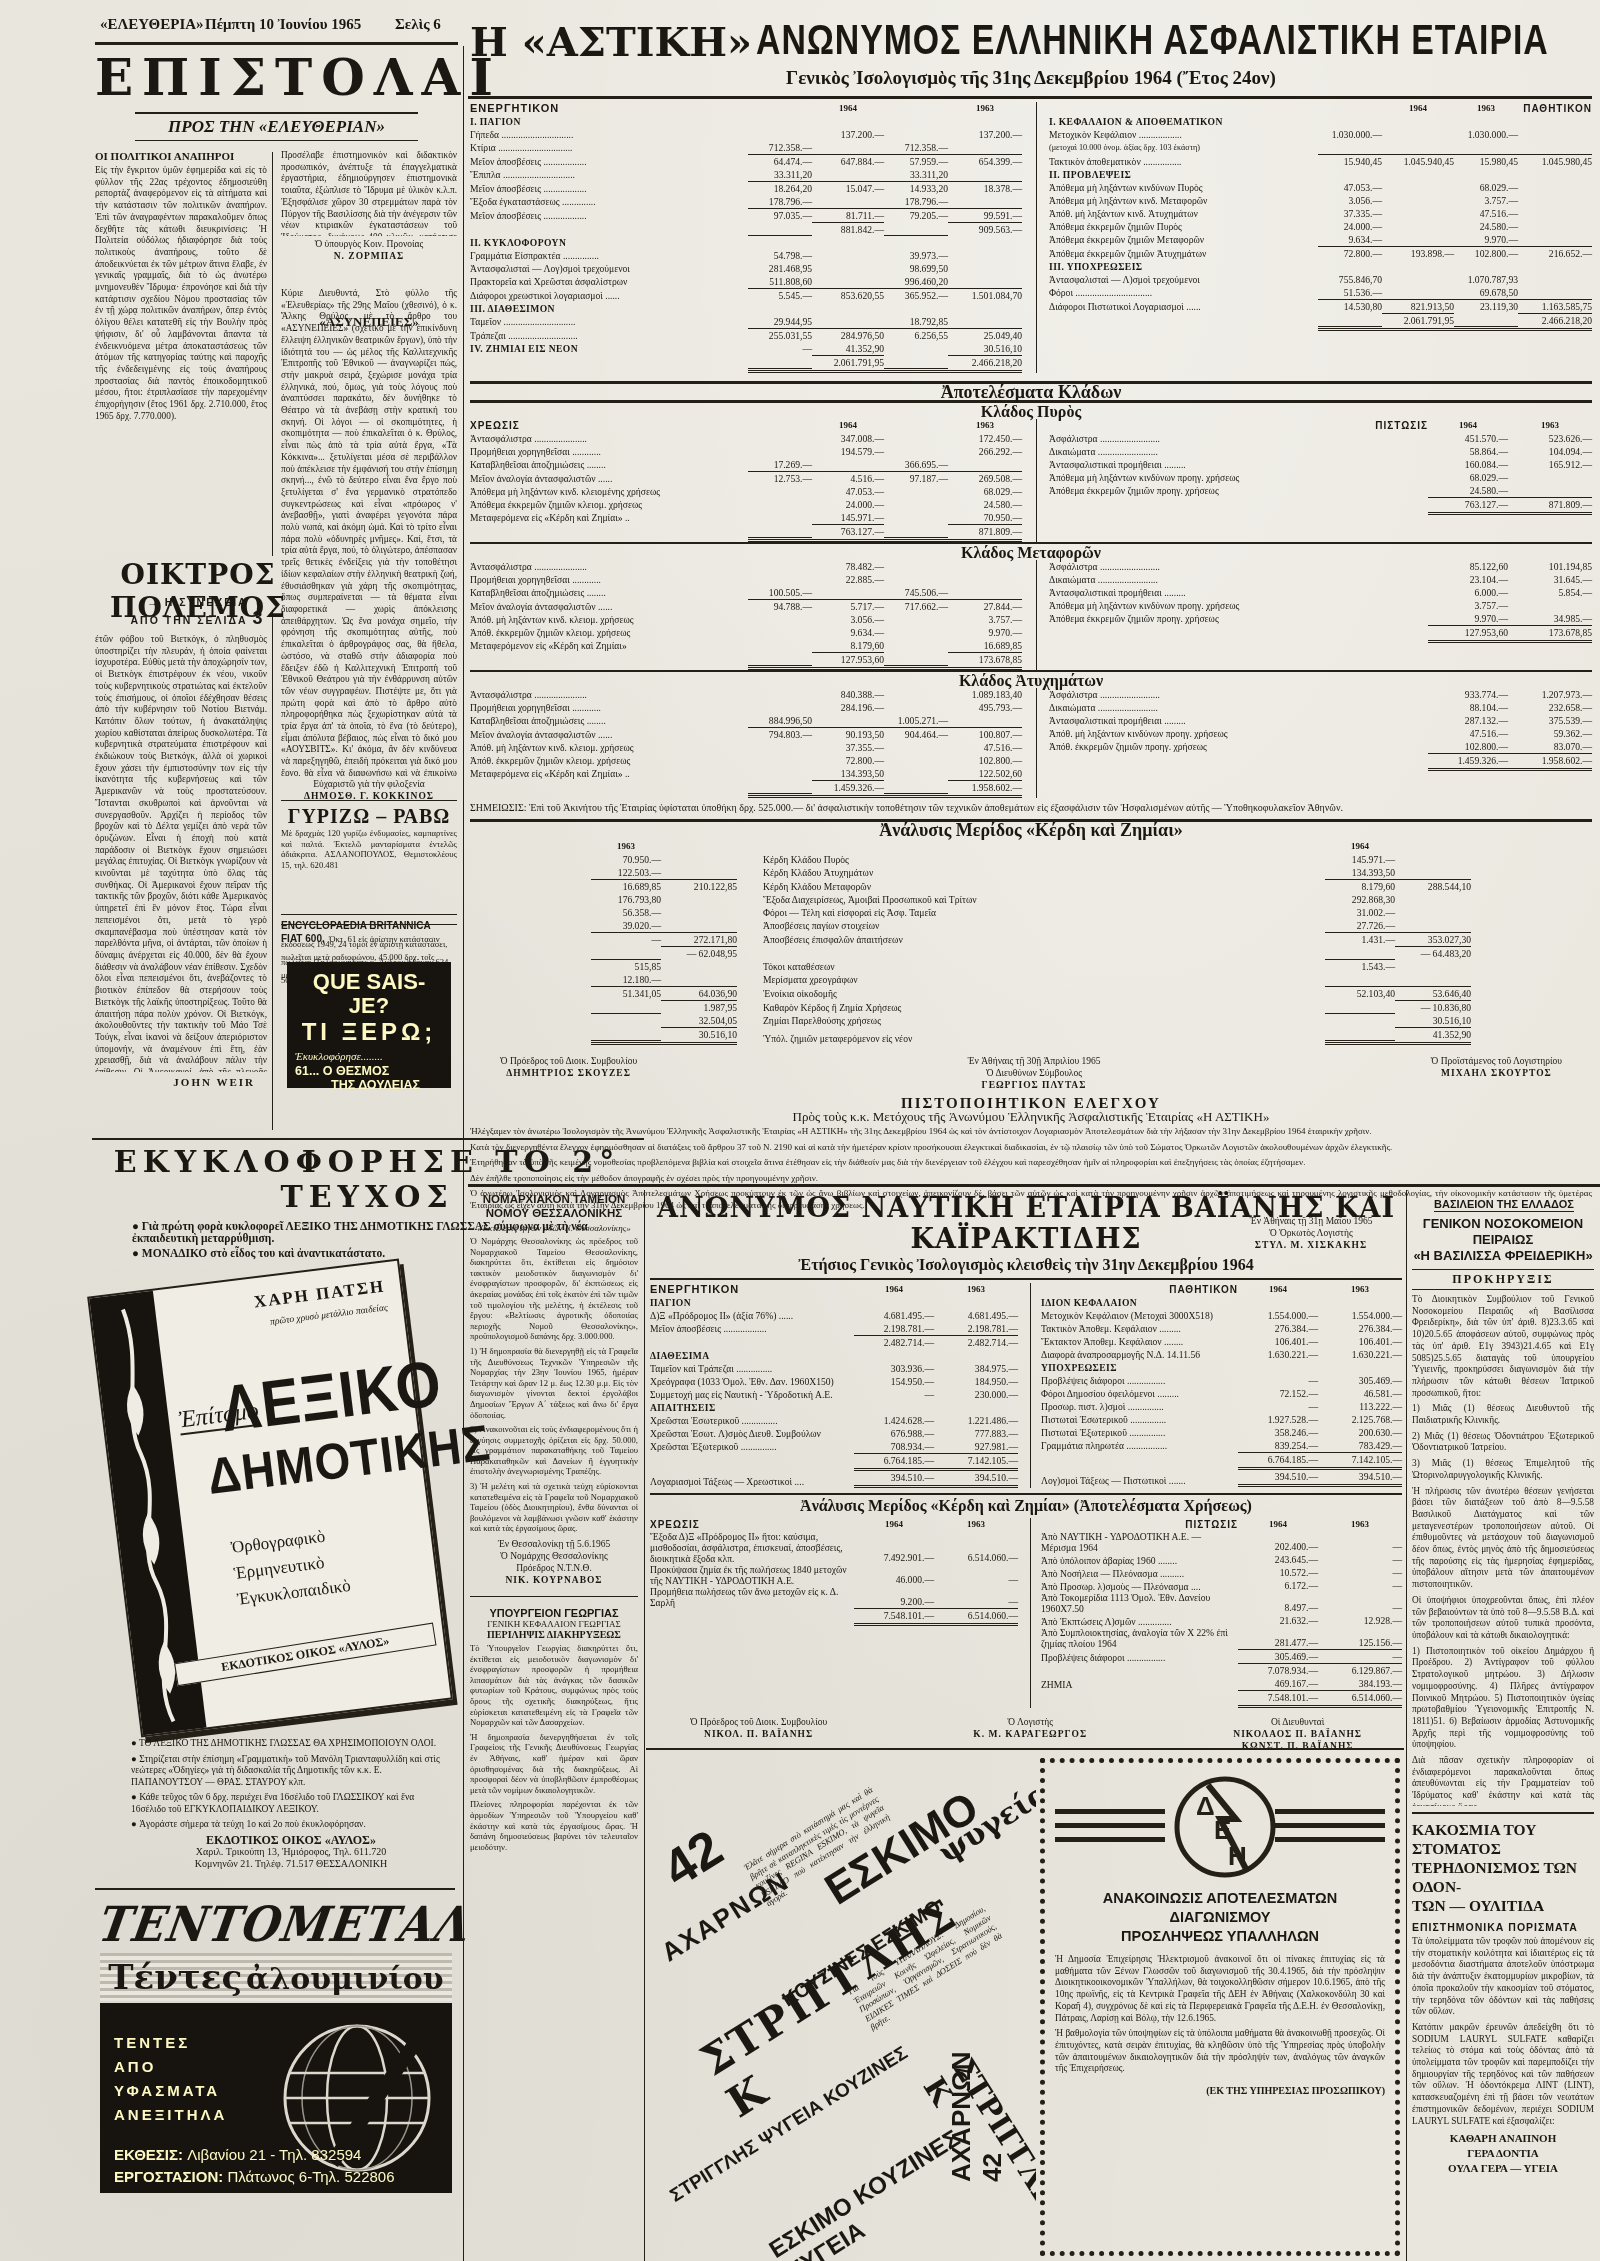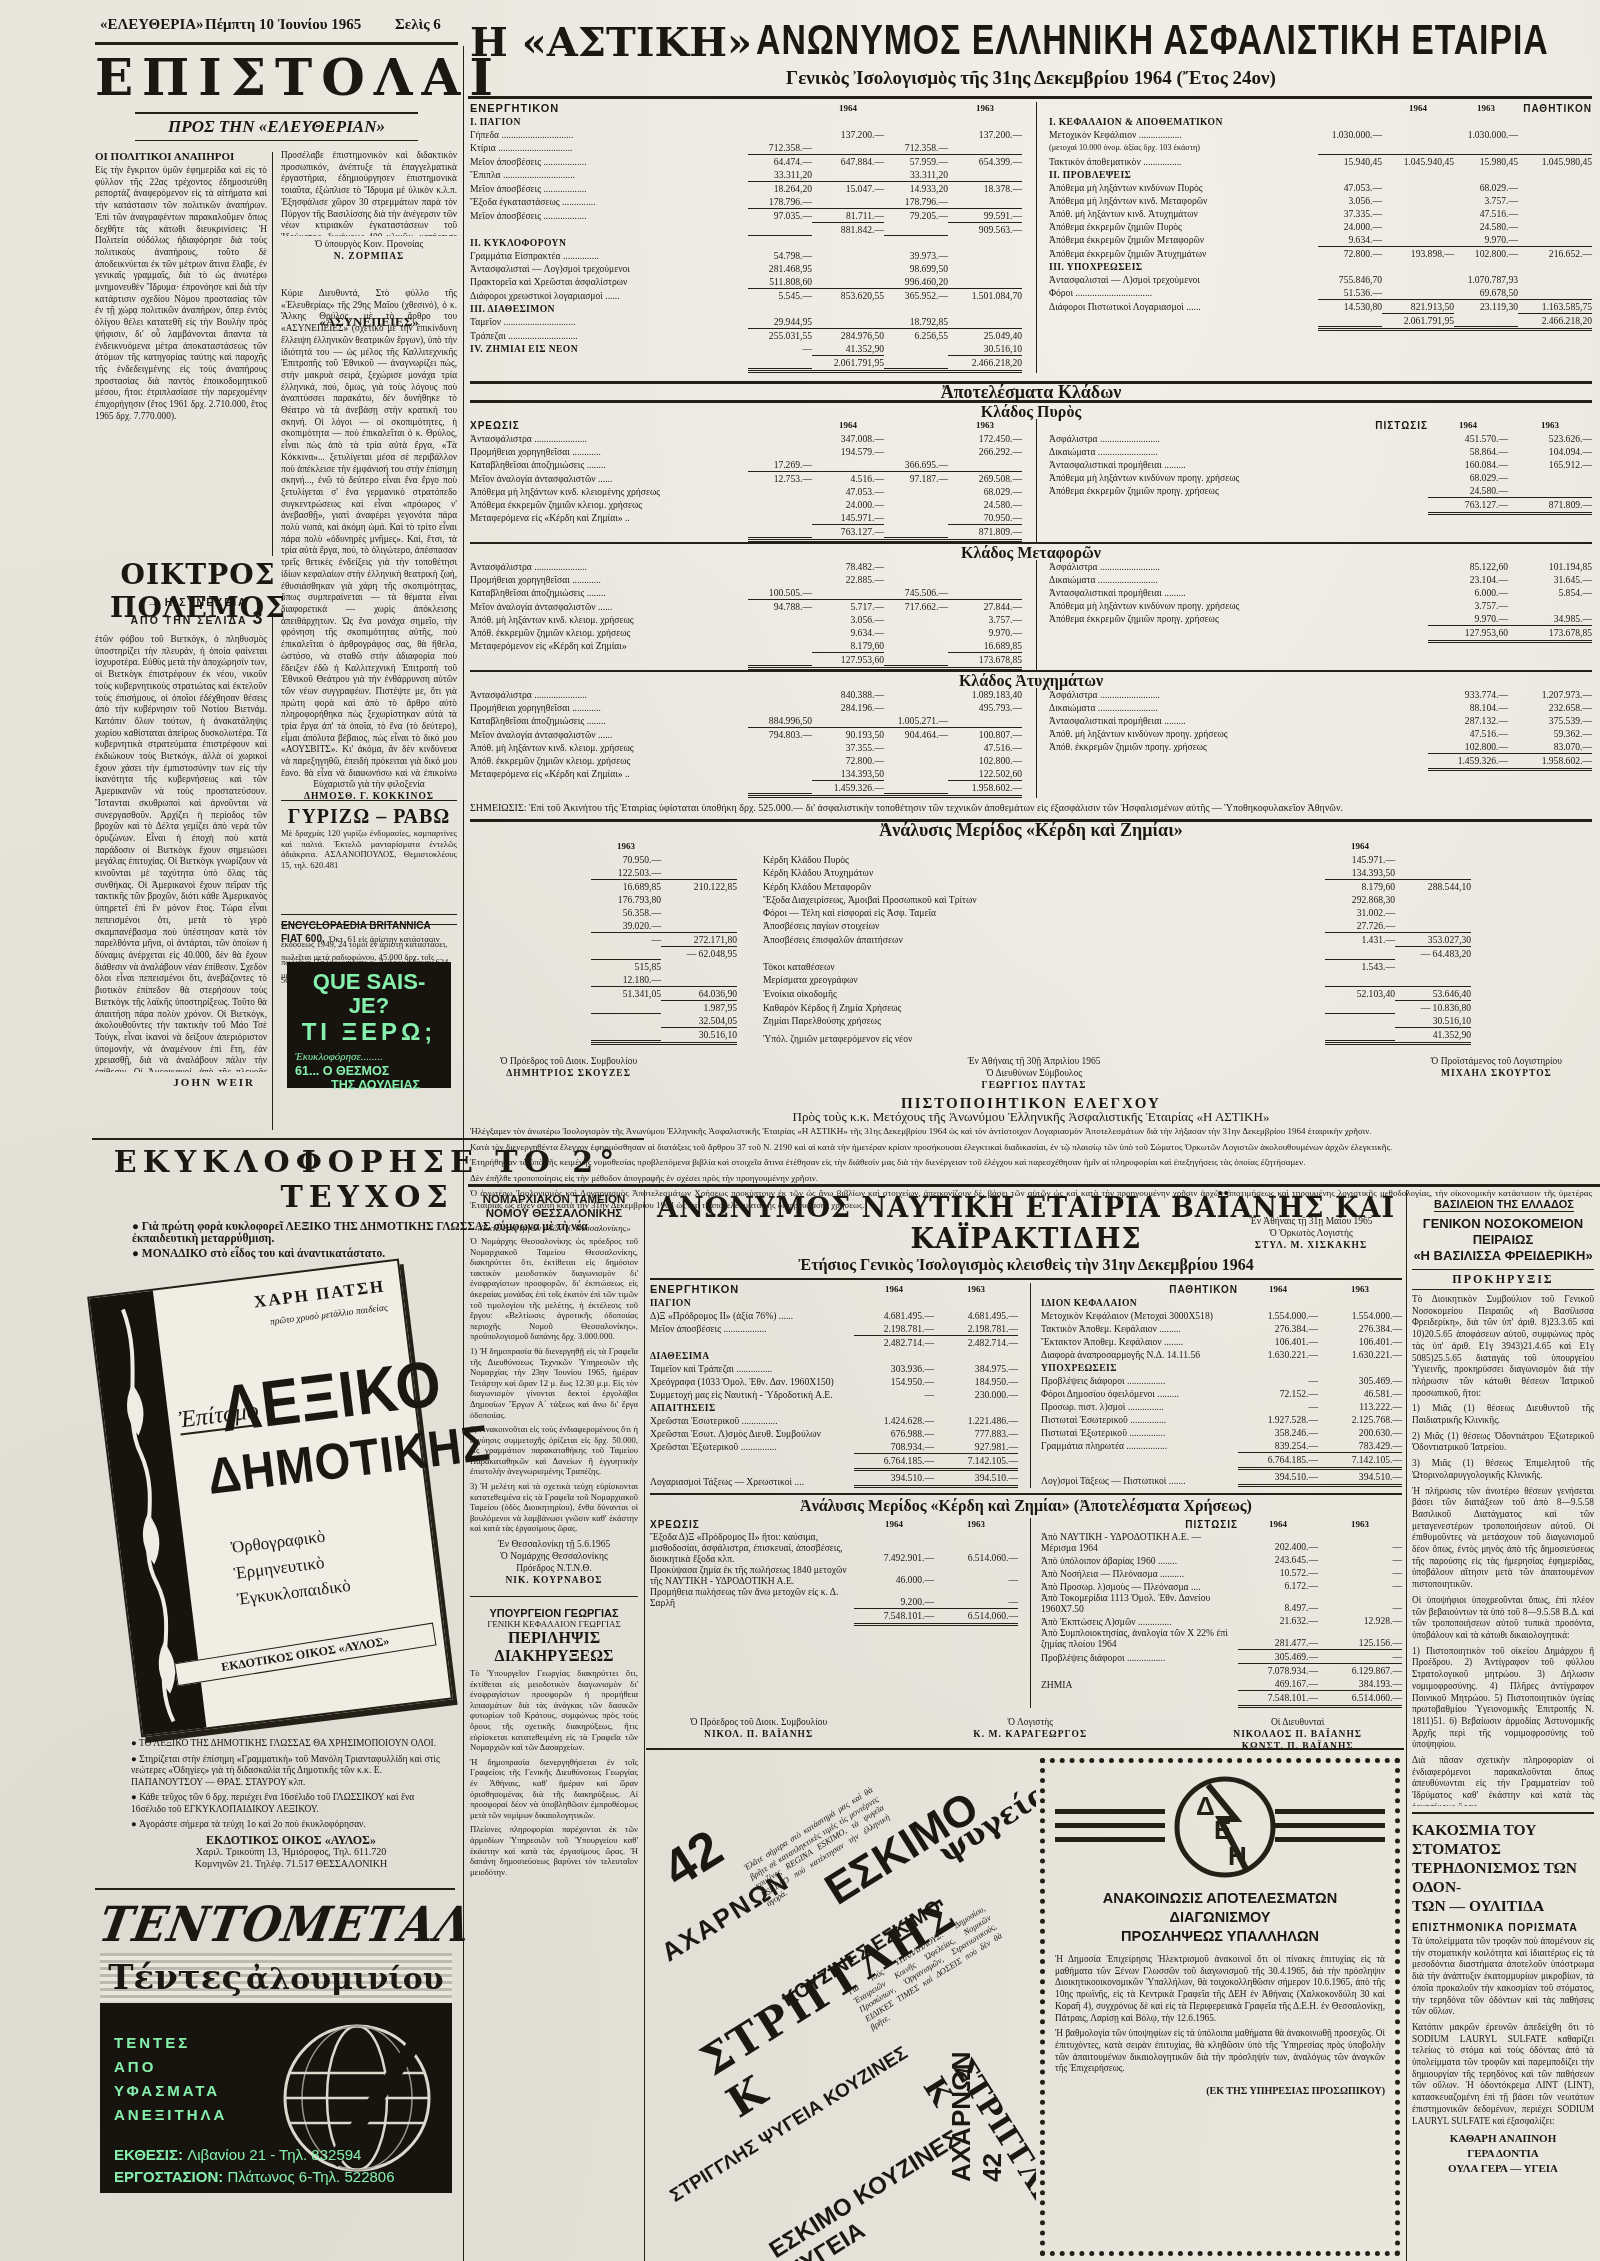--- a/index.html
+++ b/index.html
@@ -29,21 +29,21 @@
   .sm .c-l{font-size:8.2px;}
   .sub .c-n{border-top:1px solid #241f17;}
   .tot .c-n{border-top:1px solid #241f17;}
   .dbl .c-n{border-bottom:3px double #241f17;padding-bottom:1px;}
   .colhead{font-weight:bold;font-size:11px;letter-spacing:1px;font-family:"Liberation Sans",sans-serif;}
   .secband{border-top:3px solid #241f17;text-align:center;font-weight:bold;font-size:18px;padding:2px 0 1px;}
   .secband2{border-top:2px solid #241f17;text-align:center;font-weight:bold;font-size:16px;padding:2px 0 1px;}
   .sig{font-size:9.5px;line-height:12px;text-align:center;}
   .sig .nm{font-weight:bold;letter-spacing:1px;}
   
-  .blackbox{background:#17140f;color:#86efac;}
+  .blackbox{background:#17140f;color:#fef9c3;}
   .dotted-frame{border:5px dotted #241f17;}
   .rot{transform-origin:left top;}
 </style>
 </head>
 <body>
 
 <div id="page">
 
   <div class="abs b" style="left:100px;top:16px;font-size:15px;">«ΕΛΕΥΘΕΡΙΑ»</div>
   <div class="abs b" style="left:205px;top:16px;font-size:15px;">Πέμπτη 10 Ἰουνίου 1965</div>
@@ -943,21 +943,21 @@
       <p>3) Ἡ μελέτη καὶ τὰ σχετικὰ τεύχη εὑρίσκονται κατατεθειμένα εἰς τὰ Γραφεῖα τοῦ Νομαρχιακοῦ Ταμείου (ὁδὸς Διοικητηρίου), ἔνθα δύνανται οἱ βουλόμενοι νὰ λαμβάνωσι γνῶσιν καθ' ἑκάστην καὶ κατὰ τὰς ἐργασίμους ὥρας.</p>
     </div>
     <div class="sig" style="margin-top:4px;">
       <span>Ἐν Θεσσαλονίκῃ τῇ 5.6.1965</span><br>
       <span>Ὁ Νομάρχης Θεσσαλονίκης</span><br>
       <span>Πρόεδρος Ν.Τ.Ν.Θ.</span><br>
       <span class="nm">ΝΙΚ. ΚΟΥΡΝΑΒΟΣ</span>
     </div>
     <div class="b ctr sans" style="font-size:11px;margin-top:10px;border-top:1px solid #241f17;padding-top:10px;">ΥΠΟΥΡΓΕΙΟΝ ΓΕΩΡΓΙΑΣ</div>
     <div class="ctr" style="font-size:9px;">ΓΕΝΙΚΗ ΚΕΦΑΛΑΙΟΝ ΓΕΩΡΓΙΑΣ</div>
-    <div class="b ctr" style="font-size:16px;margin-bottom:3px;">ΠΕΡΙΛΗΨΙΣ ΔΙΑΚΗΡΥΞΕΩΣ</div>
+    <div class="b ctr" style="font-size:10px;margin-bottom:3px;">ΠΕΡΙΛΗΨΙΣ ΔΙΑΚΗΡΥΞΕΩΣ</div>
     <div class="body8 jt">
       <p>Τὸ Ὑπουργεῖον Γεωργίας διακηρύττει ὅτι, ἐκτίθεται εἰς μειοδοτικὸν διαγωνισμὸν δι' ἐνσφραγίστων προσφορῶν ἡ προμήθεια λιπασμάτων διὰ τὰς ἀνάγκας τῶν δασικῶν φυτωρίων τοῦ Κράτους, συμφώνως πρὸς τοὺς ὅρους τῆς σχετικῆς διακηρύξεως, ἥτις εὑρίσκεται κατατεθειμένη εἰς τὰ Γραφεῖα τῶν Νομαρχιῶν καὶ τῶν Δασαρχείων.</p>
 
       <p>Ἡ δημοπρασία διενεργηθήσεται ἐν τοῖς Γραφείοις τῆς Γενικῆς Διευθύνσεως Γεωργίας ἐν Ἀθήναις, καθ' ἡμέραν καὶ ὥραν ὁρισθησομένας διὰ τῆς διακηρύξεως. Αἱ προσφοραὶ δέον νὰ ὑποβληθῶσιν ἐμπροθέσμως μετὰ τῶν νομίμων δικαιολογητικῶν.</p>
 
       <p>Πλείονες πληροφορίαι παρέχονται ἐκ τῶν ἁρμοδίων Ὑπηρεσιῶν τοῦ Ὑπουργείου καθ' ἑκάστην καὶ κατὰ τὰς ἐργασίμους ὥρας. Ἡ δαπάνη δημοσιεύσεως βαρύνει τὸν τελευταῖον μειοδότην.</p>
     </div>
   </div>
 
   <div class="abs" style="left:650px;top:1192px;width:752px;">

